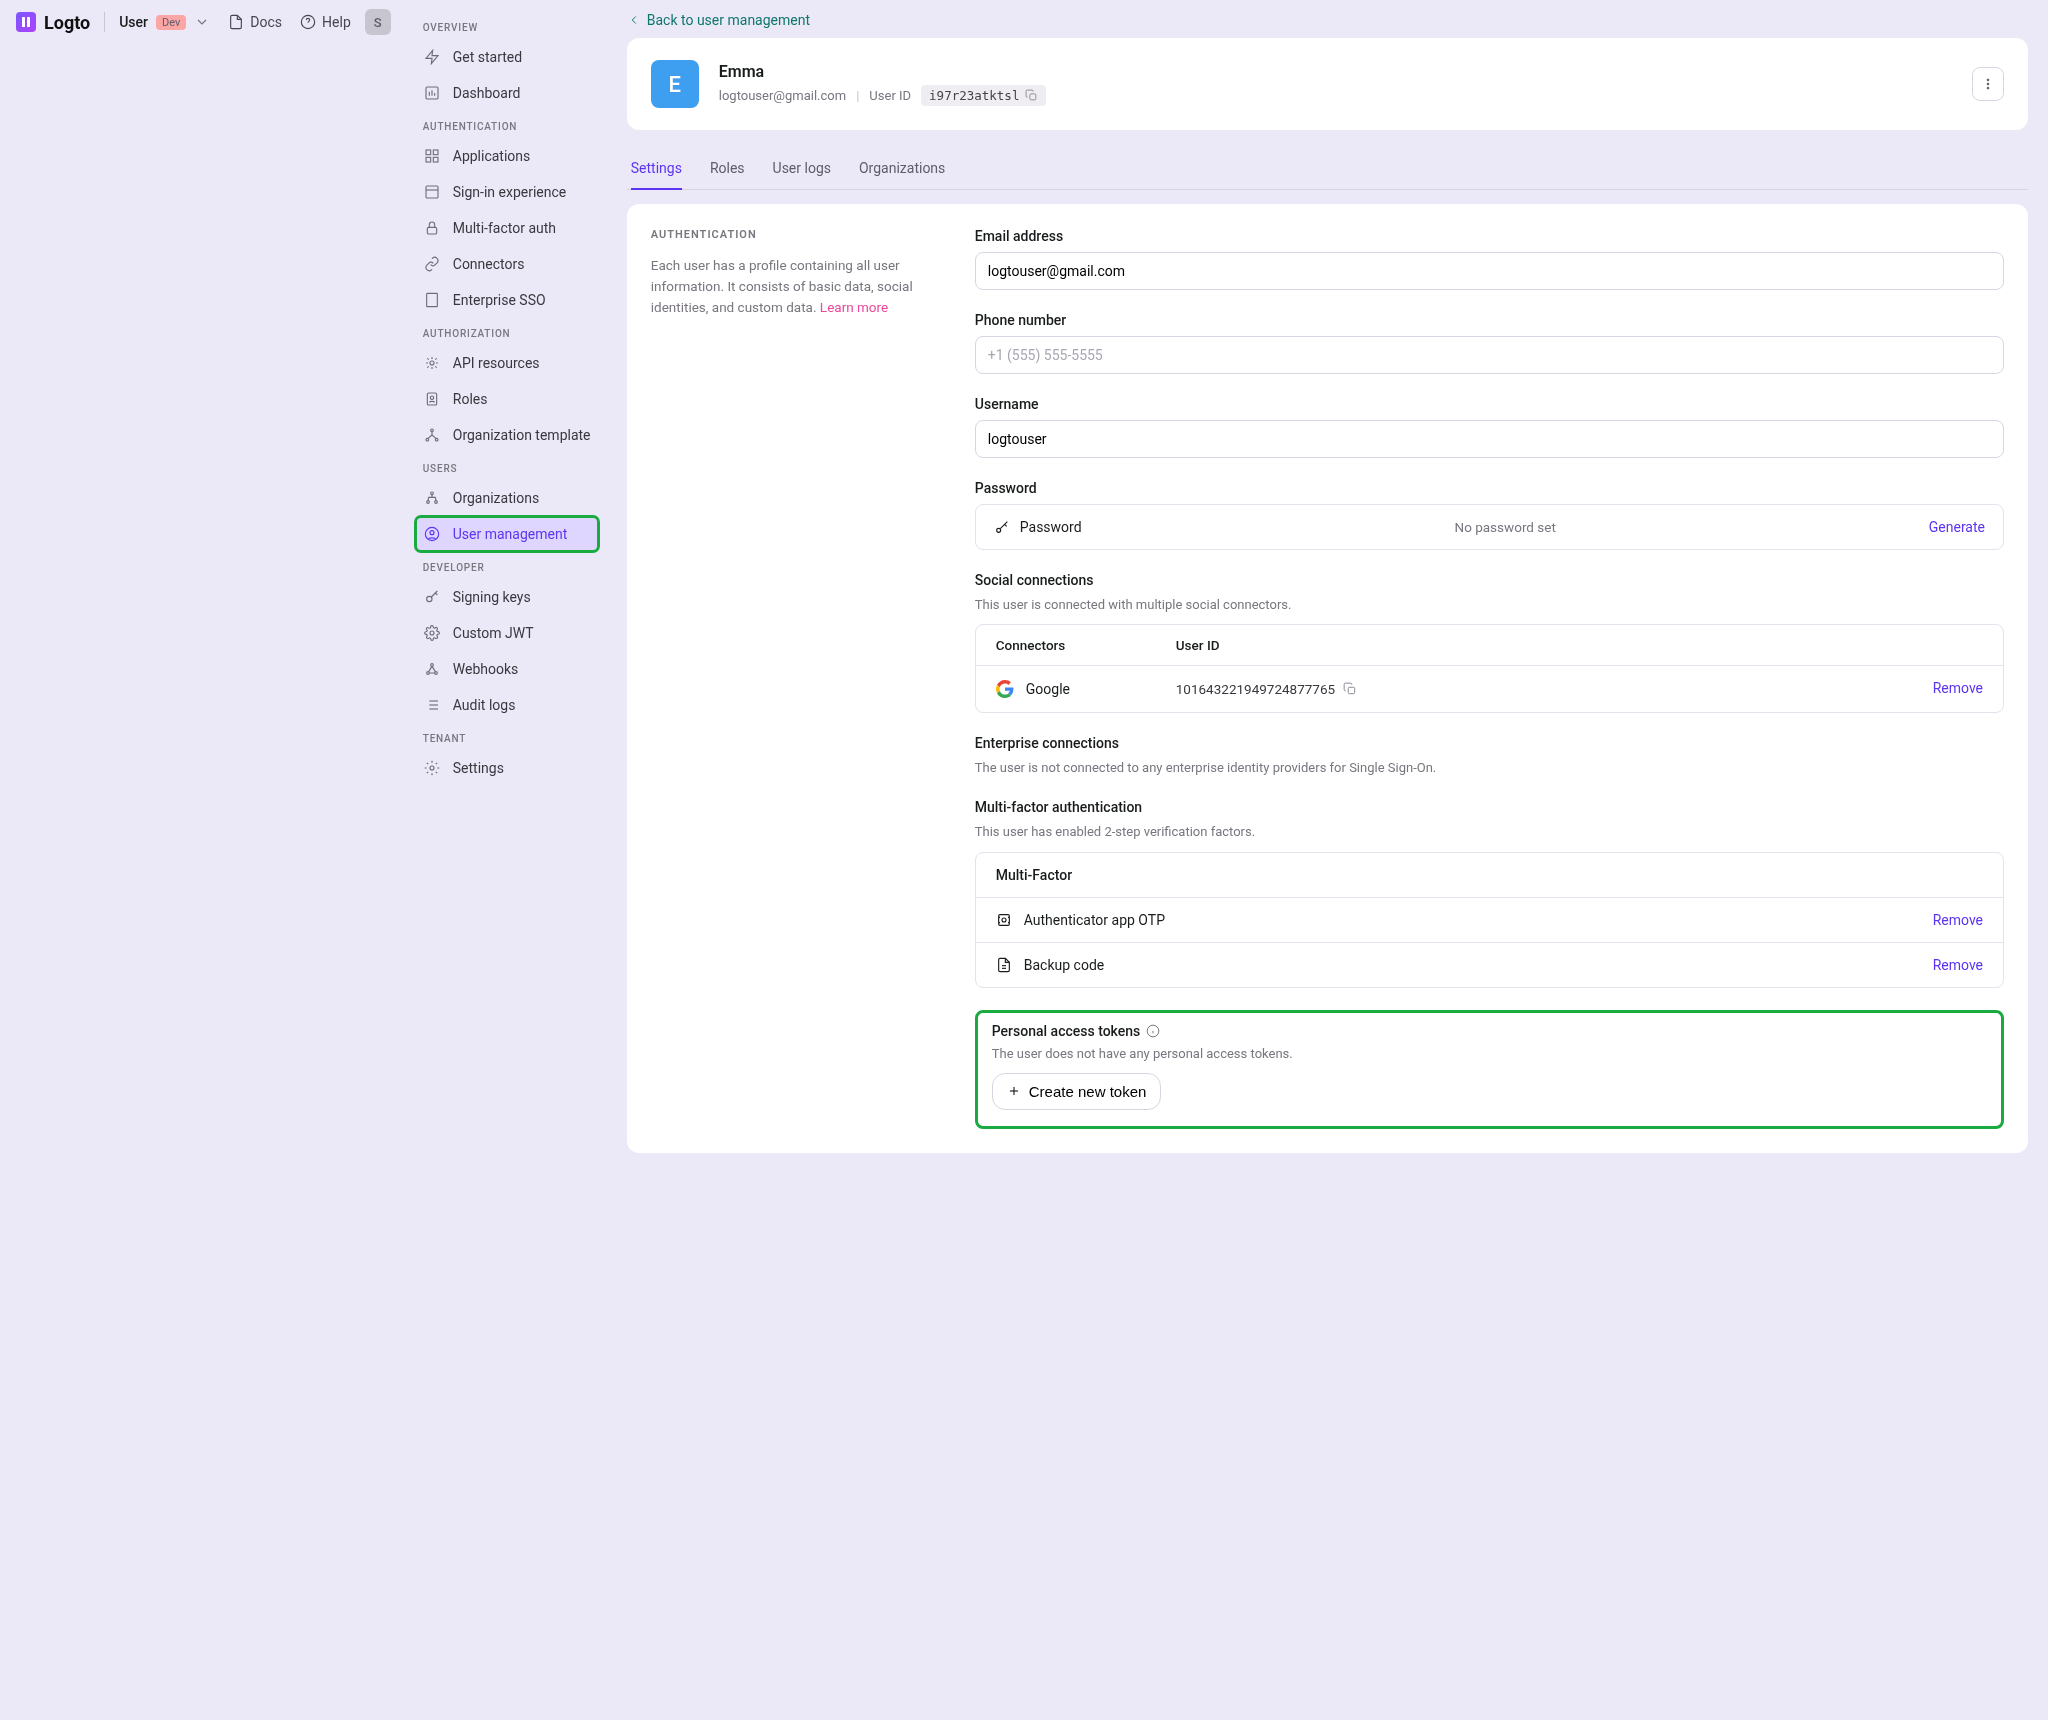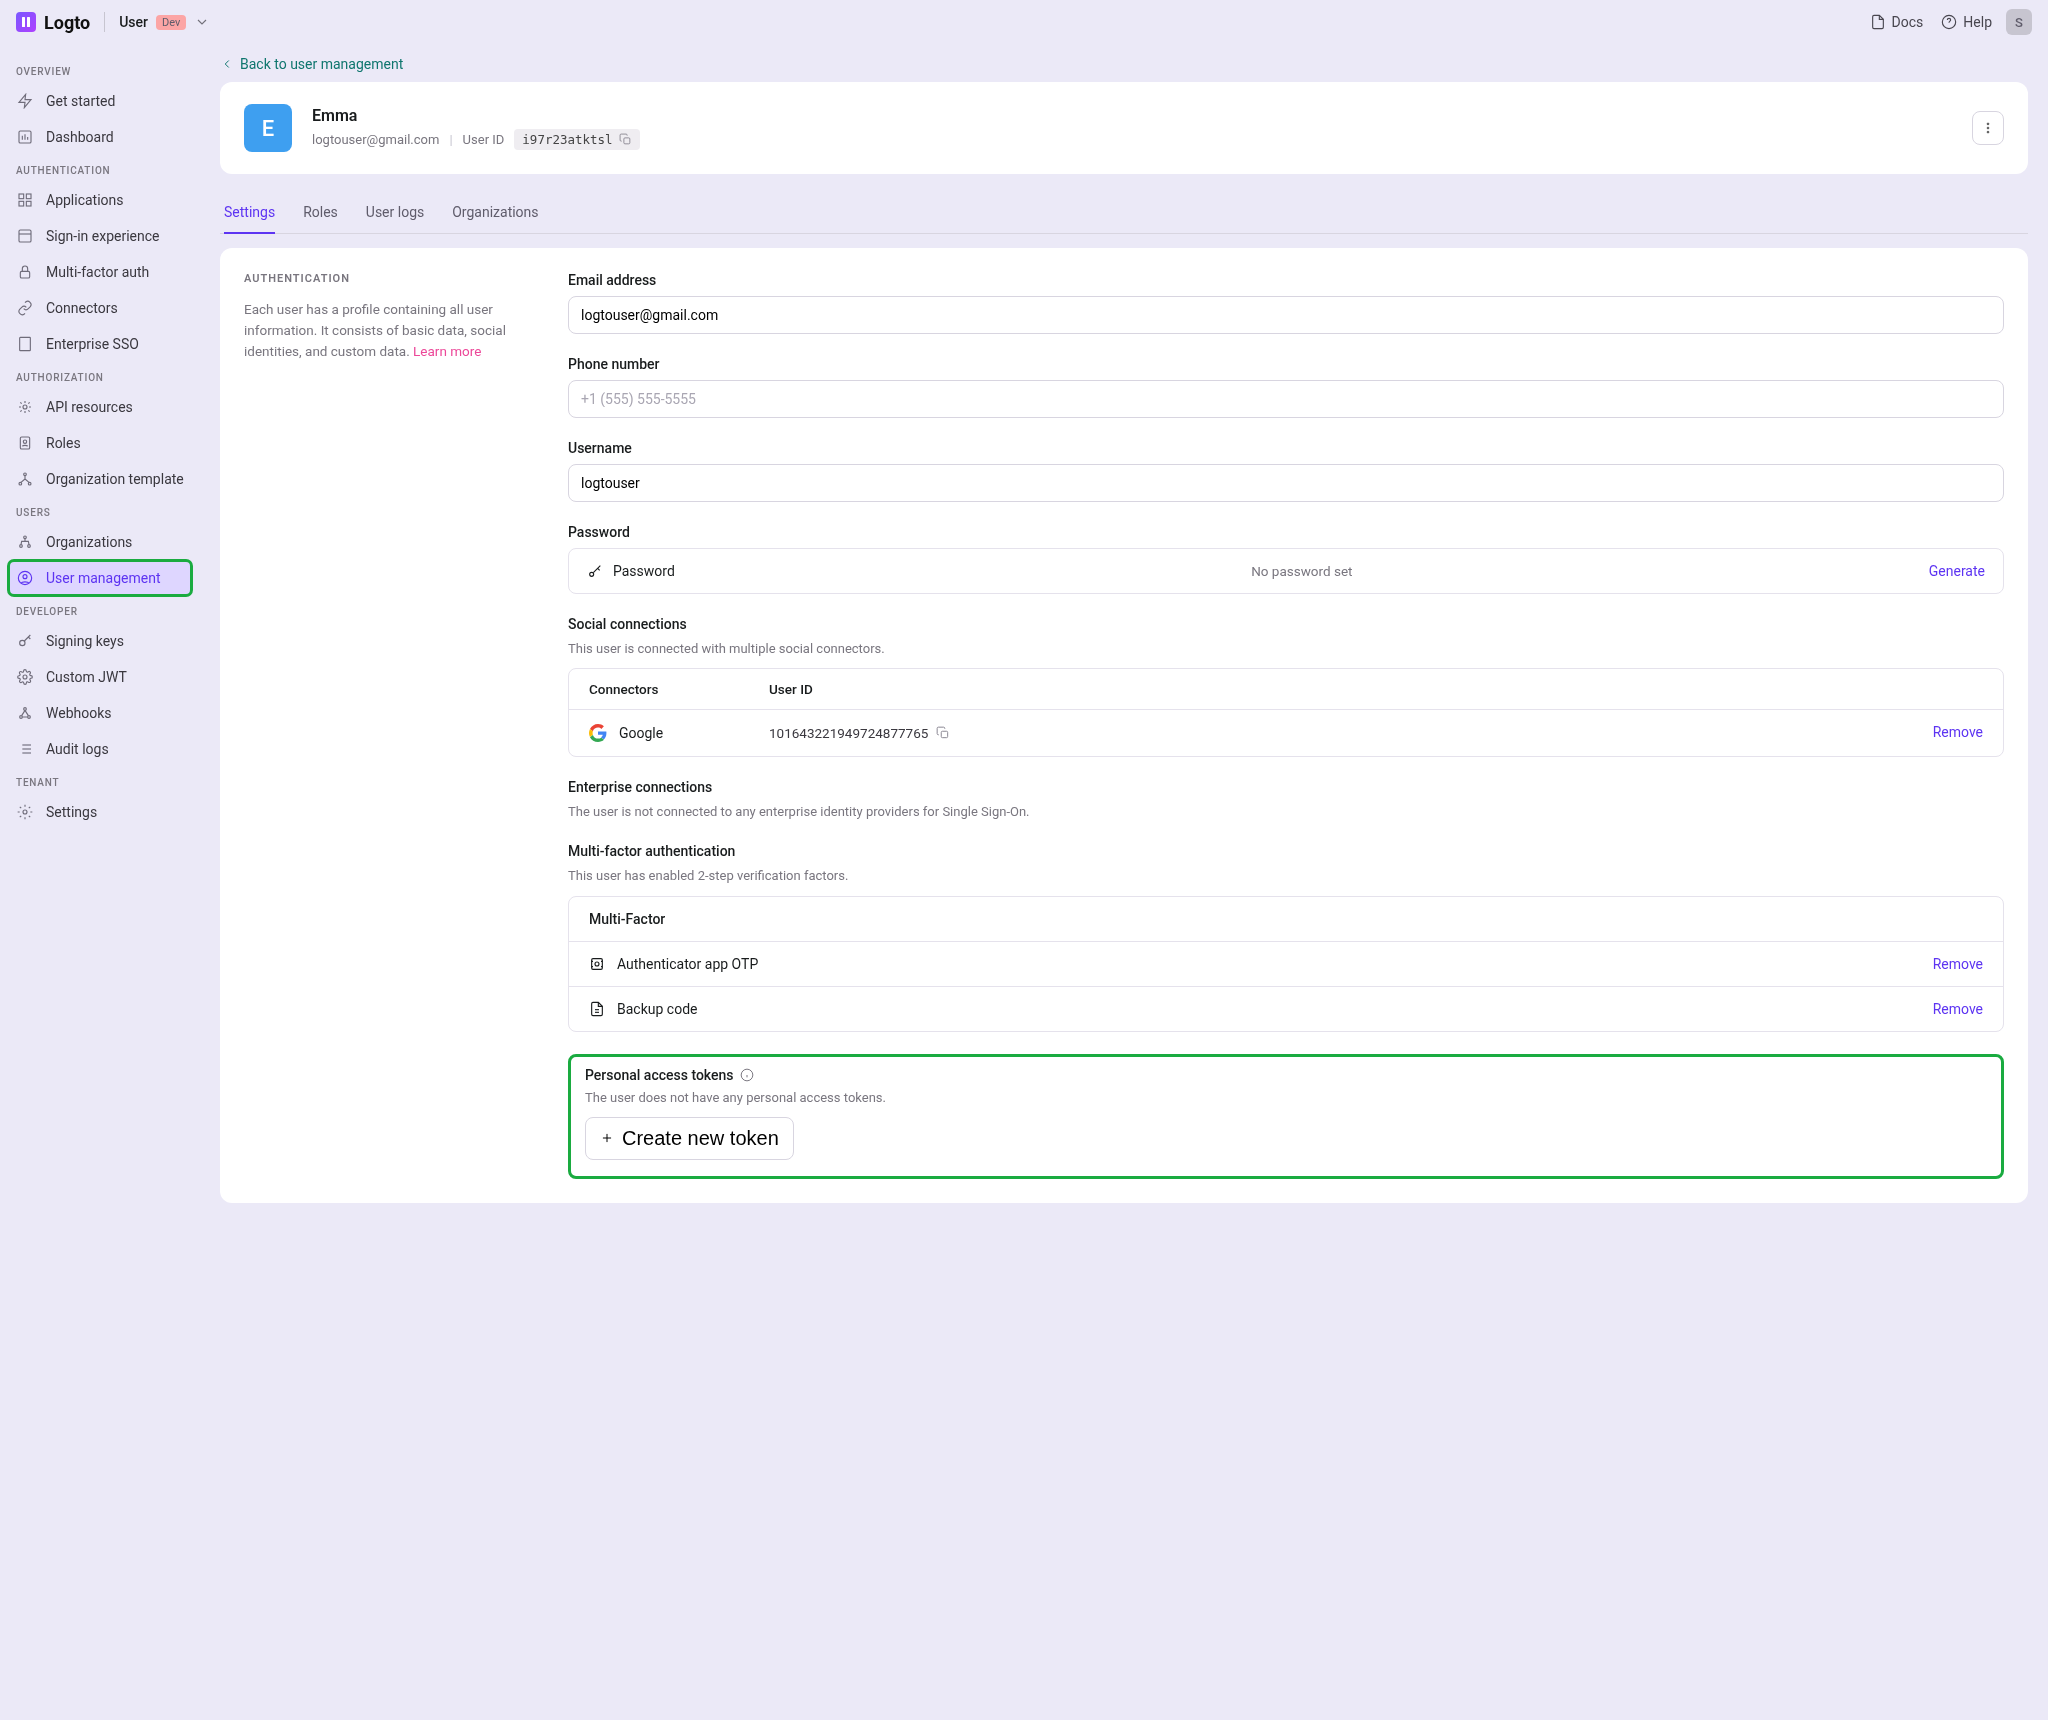--- a/index.html
+++ b/index.html
@@ -1,17 +1,17 @@
 <!DOCTYPE html>
 <html><head>
 <meta charset="utf-8">
 <style>
 * { box-sizing: border-box; margin: 0; padding: 0; }
 body { font-family: -apple-system, BlinkMacSystemFont, "Segoe UI", Roboto, sans-serif; background: #ebe9f7; color: #191c1d; font-size: 14px; }
-.app { display: flex; flex-direction: column; height: 100vh; }
+.app { display: flex; height: 100vh; }
 .topbar { display: flex; align-items: center; padding: 8px 16px; height: 44px; }
 .logo-wrap { display: flex; align-items: center; gap: 8px; }
 .logo-mark { width: 20px; height: 20px; background: linear-gradient(135deg,#7958ff,#af40ff); border-radius: 4px; display: flex; align-items: center; justify-content: center; }
 .logo-mark svg { width: 12px; height: 12px; }
 .logo-text { font-weight: 700; font-size: 18px; color: #111; }
 .divider-v { width: 1px; height: 20px; background: #c7c5d0; margin: 0 14px; }
 .tenant { display: flex; align-items: center; gap: 8px; cursor: pointer; }
 .tenant-name { font-weight: 500; font-size: 14px; }
 .badge { background: #fca5a5; color: #5f5c6b; font-size: 11px; padding: 1px 6px; border-radius: 4px; font-weight: 400; }
 .chevron { color: #72707a; }
@@ -63,21 +63,21 @@
 .table-row { display: flex; padding: 14px 20px; }
 .conn-cell { display: flex; align-items: center; gap: 12px; width: 180px; }
 .google-ico { width: 18px; height: 18px; }
 .uid-cell { flex: 1; display: flex; align-items: center; gap: 8px; color: #3a383f; font-size: 13.5px; }
 .mfa-head { padding: 14px 20px; border-bottom: 1px solid #e5e2ec; font-weight: 500; }
 .mfa-row { display: flex; align-items: center; padding: 14px 20px; gap: 12px; }
 .mfa-row:not(:last-child) { border-bottom: 1px solid #e5e2ec; }
 .mfa-label { flex: 1; display: flex; align-items: center; gap: 12px; }
 .pat-box { border: 3px solid #1aab40; border-radius: 8px; padding: 10px 14px 16px; margin-top: 4px; }
 .pat-head { display: flex; align-items: center; gap: 6px; font-weight: 500; margin-bottom: 6px; }
-.create-btn { display: inline-flex; align-items: center; gap: 8px; border: 1px solid #d8d5e0; background: #fff; border-radius: 8px; padding: 9px 14px; cursor: pointer; font-size: 20px; margin-top: 10px; }
+.create-btn { display: inline-flex; align-items: center; gap: 8px; border: 1px solid #d8d5e0; background: #fff; border-radius: 13px; padding: 9px 14px; cursor: pointer; font-size: 15px; margin-top: 10px; }
 .copy-ico { cursor: pointer; color: #8a8792; }
 .icon-svg { width: 16px; height: 16px; stroke: currentColor; fill: none; stroke-width: 1.7; }
 </style>
 </head>
 <body>
 
 <div class="app">
   <div class="topbar">
     <div class="logo-wrap">
       <div class="logo-mark">

